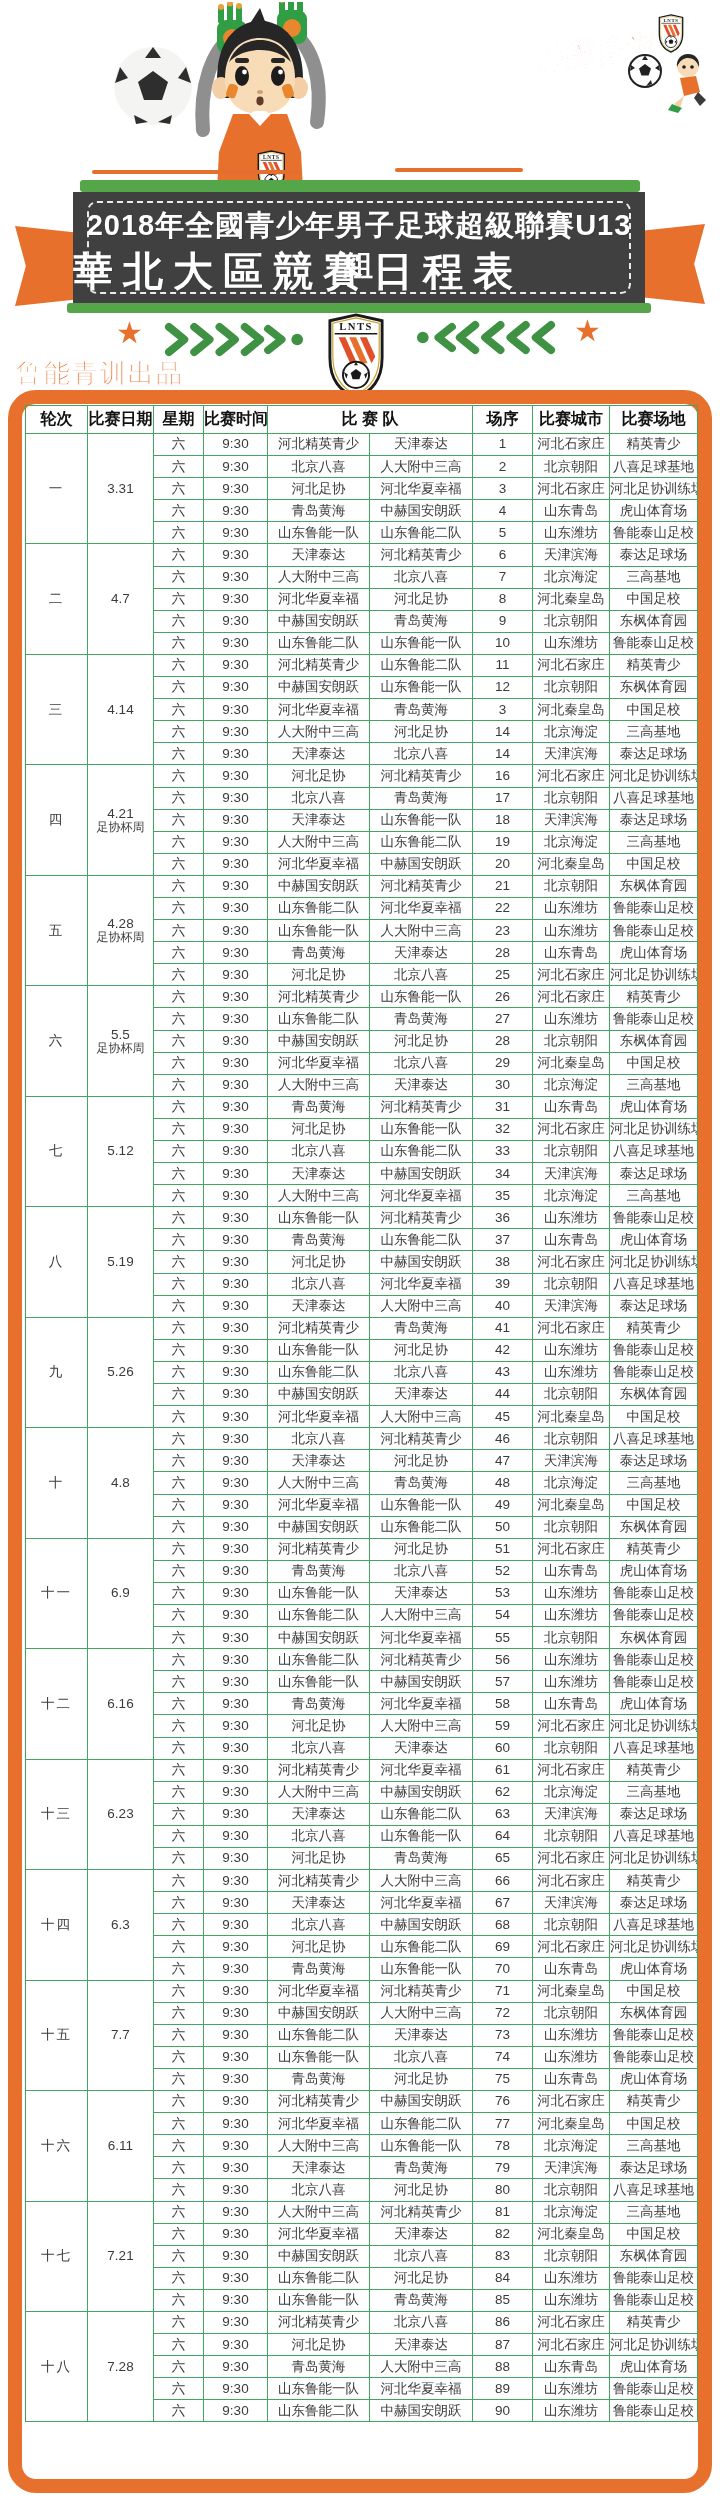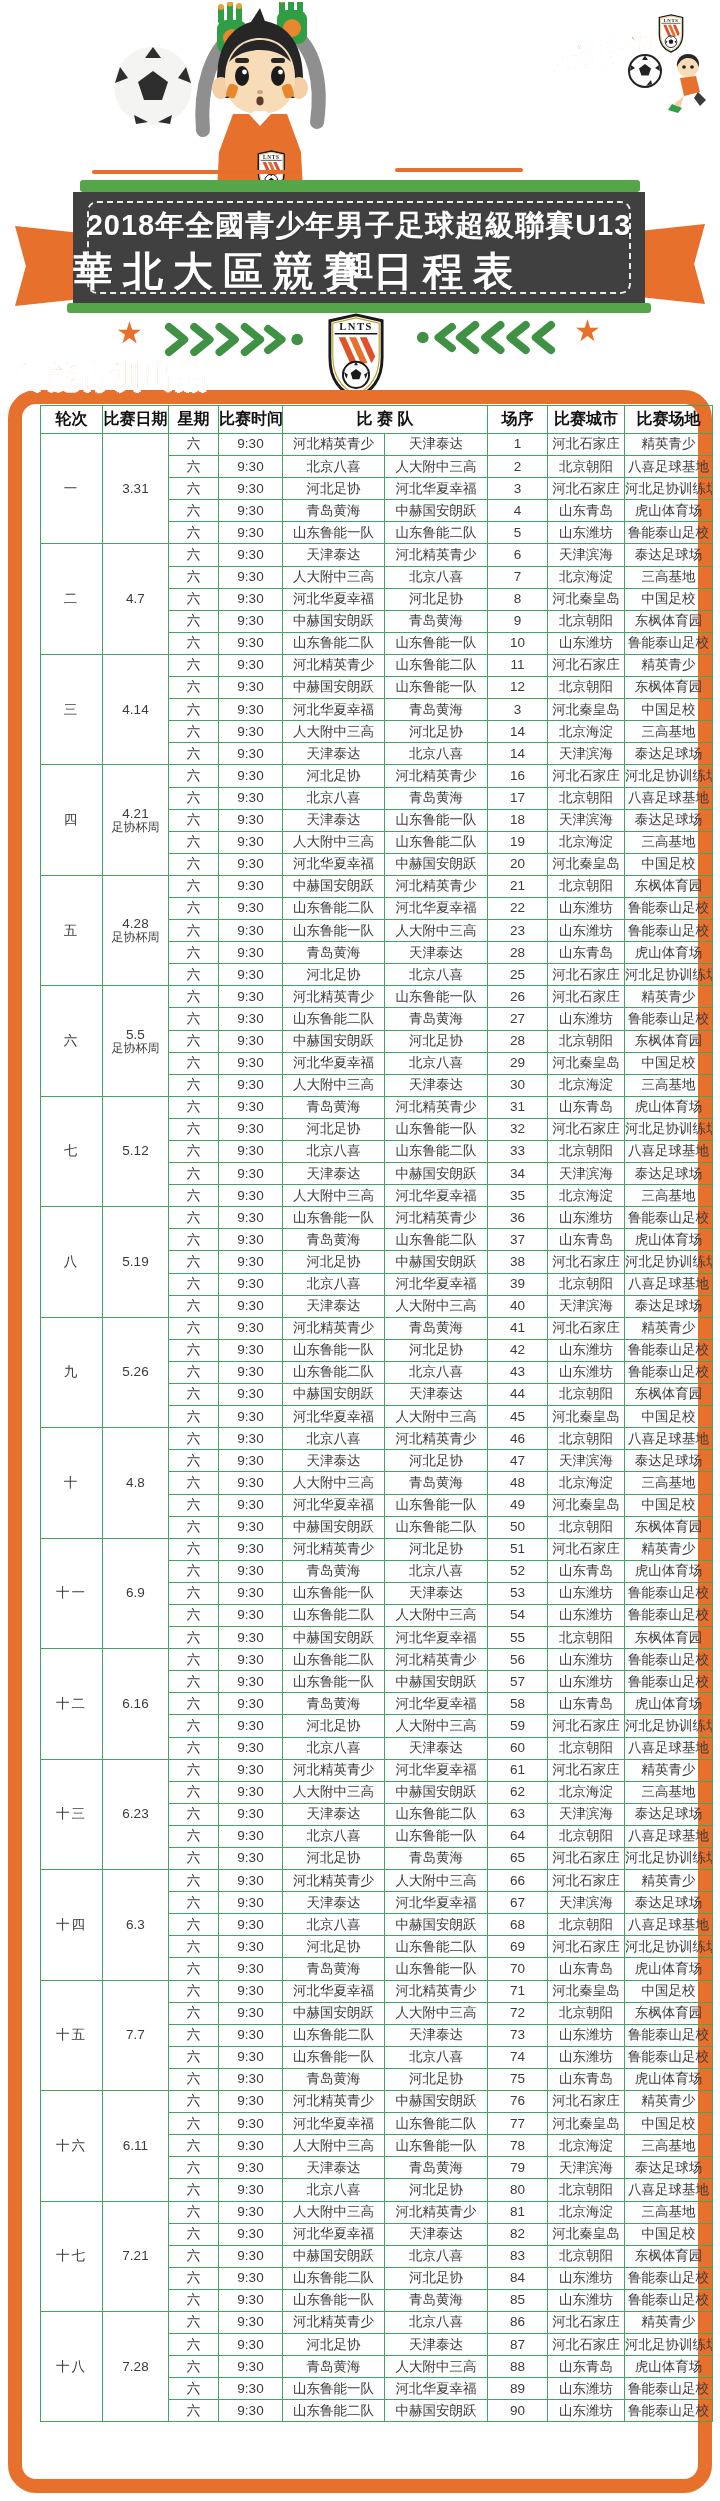--- a/index.html
+++ b/index.html
@@ -18,21 +18,21 @@
         border:2px dashed rgba(255,255,255,.9);border-radius:10px;}
   .ribbon{background:#e8702d;}
   .ribbon.left{clip-path:polygon(0 0,100% 9%,100% 91%,0 100%,16% 50%);}
   .ribbon.right{clip-path:polygon(0 9%,100% 0,84% 50%,100% 100%,0 91%);}
   .title1{width:100%;text-align:center;color:#fff;font-weight:bold;font-size:29px;
           letter-spacing:1px;text-shadow:1px 1px 0 rgba(0,0,0,.12);}
   .title2{width:100%;text-align:left;color:#fff;font-weight:bold;font-size:40px;
           letter-spacing:10px;text-shadow:1px 1px 0 rgba(0,0,0,.12);}
 
   
-  .byline{font-size:30px;font-weight:700;color:#e8702d;letter-spacing:2px;
+  .byline{font-size:26px;font-weight:400;color:#e8702d;letter-spacing:2px;
           -webkit-text-stroke:1px #fff;
           text-shadow:-2px -2px 0 #fff,2px -2px 0 #fff,-2px 2px 0 #fff,2px 2px 0 #fff,0 3px 0 #fff;}
   .logo-wordmark{font-size:29px;font-weight:900;font-style:italic;color:#e8702d;letter-spacing:1px;
           transform:rotate(-6deg);-webkit-text-stroke:1px #fff;
           text-shadow:-2px -2px 0 #fff,2px -2px 0 #fff,-2px 2px 0 #fff,2px 2px 0 #fff;}
 
   
   .frame{left:8px;top:390px;width:704px;height:2103px;box-sizing:border-box;
          border:14px solid #e8702d;border-radius:28px;}
 
@@ -210,21 +210,21 @@
       <use href="#curl"></use>
     </svg>
   <svg class="abs" style="left:327px;top:313px;" width="58" height="87">
       <use href="#crest"></use>
     </svg>
 
   <div class="abs byline" style="left:16px;top:356px;z-index:3;">鲁能青训出品</div>
 
   <div class="abs frame"></div>
 
-  <table class="sched abs" style="left:40px;top:405px;padding-left:26px;">
+  <table class="sched abs" style="left:25px;top:405px;padding-left:26px;">
     <colgroup>
       <col style="width:62px">
         <col style="width:66px">
         <col style="width:50px">
         <col style="width:64px">
       <col style="width:102px">
         <col style="width:103px">
         <col style="width:60px">
         <col style="width:77px">
         <col style="width:88px">

